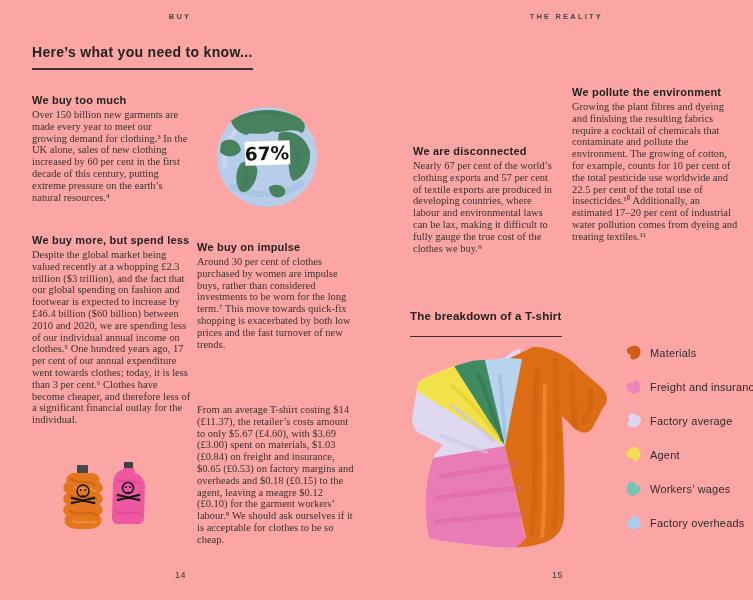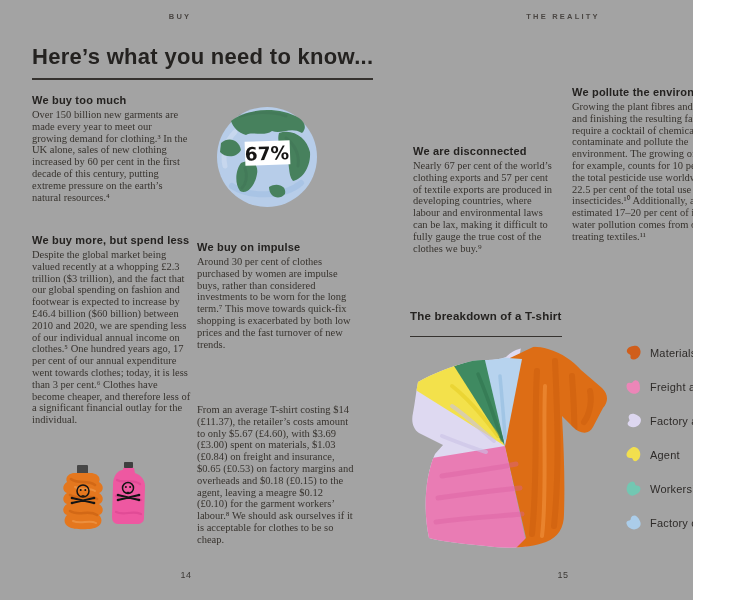--- a/index.html
+++ b/index.html
@@ -1,25 +1,25 @@
 <!DOCTYPE html>
 <html><head>
 <meta charset="utf-8">
 <style>
   html,body{margin:0;padding:0;}
   body{width:753px;height:600px;background:#ffffff;font-family:"Liberation Sans",sans-serif;}
-  .spread{position:relative;width:693px;height:600px;background:#a3a3a3;overflow:hidden;}
+  .spread{position:relative;width:753px;height:600px;background:#fca5a5;overflow:hidden;}
 
   .running-head{position:absolute;top:12px;width:120px;text-align:center;
     font-size:7.5px;font-weight:700;letter-spacing:2.2px;color:#4a4643;}
   .rh-left{left:120px;}
-  .rh-right{left:503px;}
+  .rh-right{left:483px;text-align:right;}
 
   .main-title{position:absolute;left:32px;top:44px;margin:0;
-    font-size:22px;font-weight:700;letter-spacing:.3px;color:#242220;
+    font-size:14px;font-weight:700;letter-spacing:.3px;color:#242220;
     border-bottom:2px solid #35322f;padding-bottom:8px;width:-moz-fit-content;width:fit-content;}
 
   .sec{position:absolute;}
   .sec h2{margin:0 0 2px 0;font-size:11px;line-height:13px;font-weight:700;
     letter-spacing:.2px;color:#242220;white-space:nowrap;}
   .sec p{margin:0;font-family:"Liberation Serif",serif;font-size:10.5px;
     line-height:11.8px;color:#37332e;}
 
   .sec-1{left:32px; top:94px;  width:156px;}
   .sec-2{left:32px; top:234px; width:160px;}
@@ -39,21 +39,21 @@
   .legend{position:absolute;left:626px;top:345px;}
   .legend-item{display:flex;align-items:center;gap:9px;height:15px;margin-bottom:19px;}
   .legend-item .swatch{width:15px;height:15px;flex:0 0 15px;}
   .legend-item:nth-child(2) .swatch{transform:rotate(100deg);}
   .legend-item:nth-child(3) .swatch{transform:rotate(40deg);}
   .legend-item:nth-child(4) .swatch{transform:rotate(-30deg);}
   .legend-item:nth-child(5) .swatch{transform:rotate(160deg);}
   .legend-item:nth-child(6) .swatch{transform:rotate(75deg);}
   .legend-item .lbl{font-size:11px;letter-spacing:.2px;color:#2e2b29;white-space:nowrap;}
 
-  .page-number{position:absolute;top:570px;width:22px;text-align:center;
+  .page-number{position:absolute;top:570px;width:22px;
     font-size:9px;color:#3c3936;letter-spacing:.5px;}
   .pn-left{left:175px;}
   .pn-right{left:552px;}
 </style>
 </head>
 <body>
 
 <div class="spread">
 
   <div class="running-head rh-left">BUY</div>

